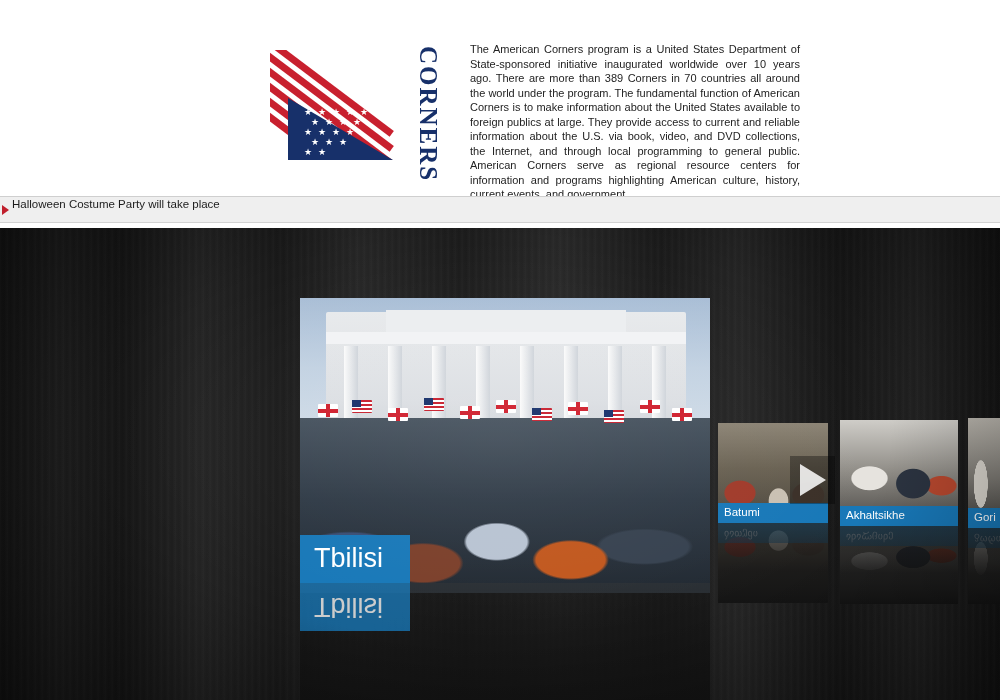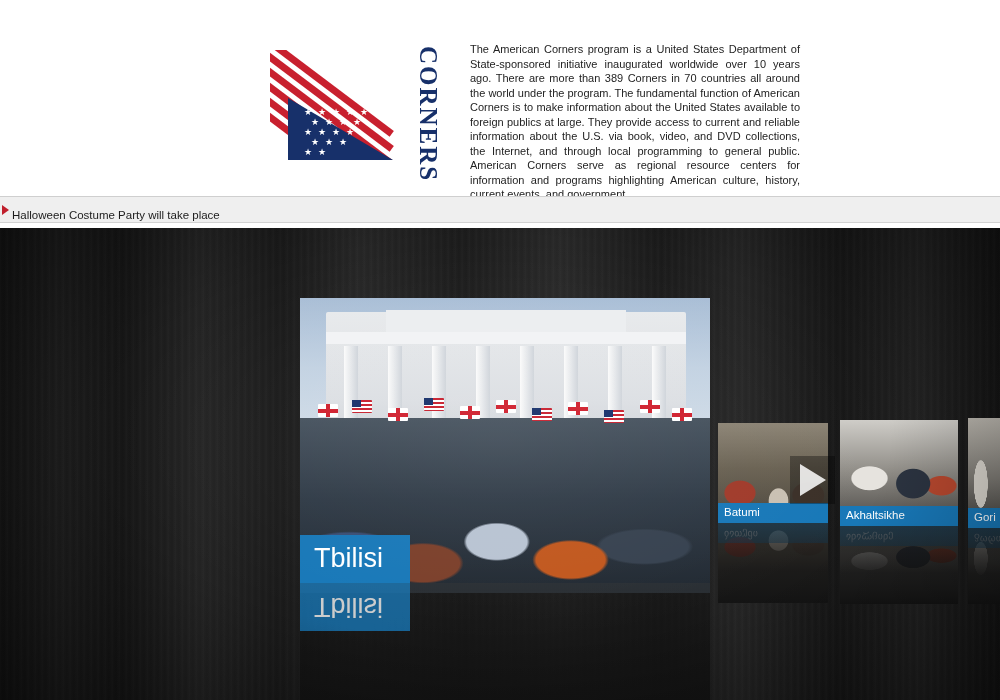--- a/index.html
+++ b/index.html
@@ -125,21 +125,21 @@
   .ticker-arrow {
     position: absolute;
     left: 2px; top: 8px;
     width: 0; height: 0;
     border-left: 7px solid #c01f2c;
     border-top: 5px solid transparent;
     border-bottom: 5px solid transparent;
   }
   .ticker-text {
     position: absolute;
-    left: 12px; top: 12px;
+    left: 12px; top: 1px;
     font-size: 11.5px;
     color: #1c1c1c;
   }
 
   
   .stage {
     position: absolute;
     left: 0; top: 228px;
     width: 1000px;
     height: 472px;

